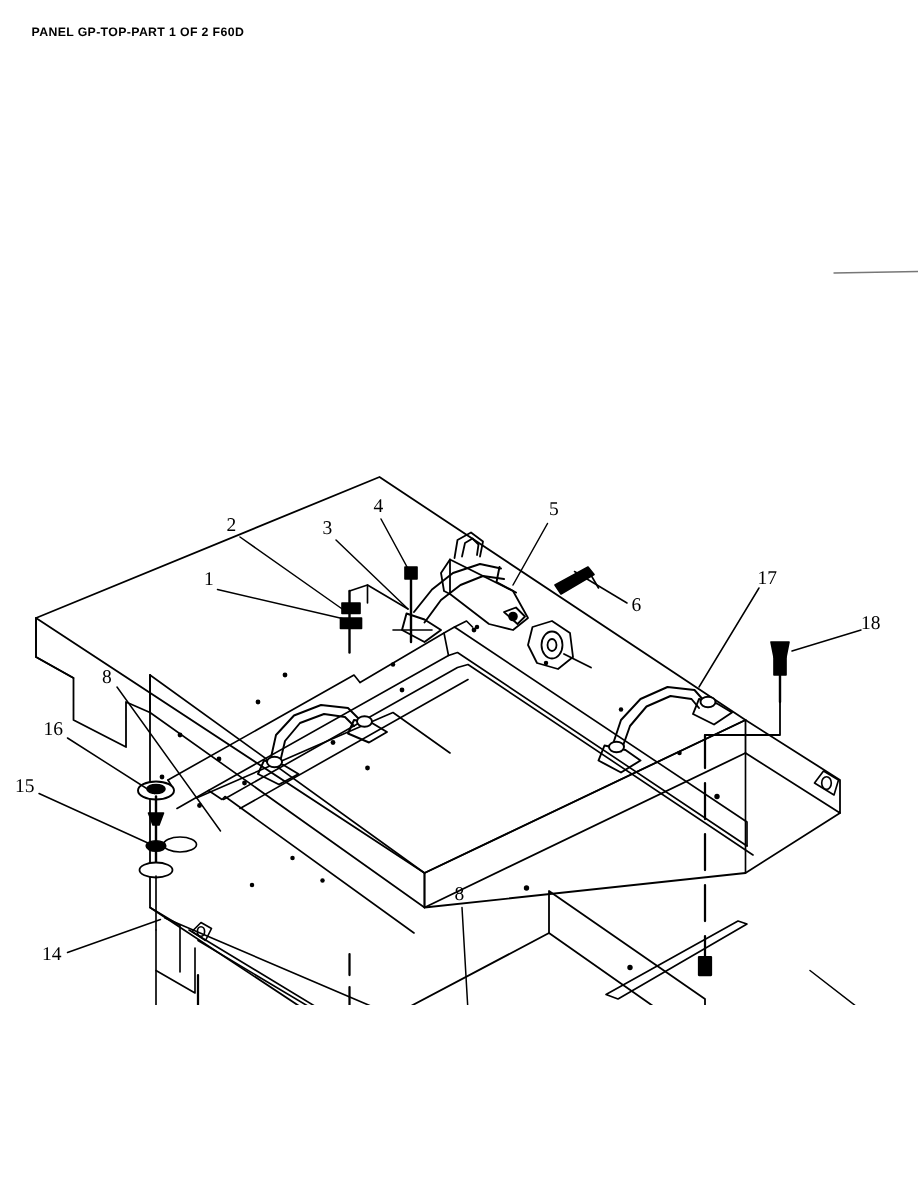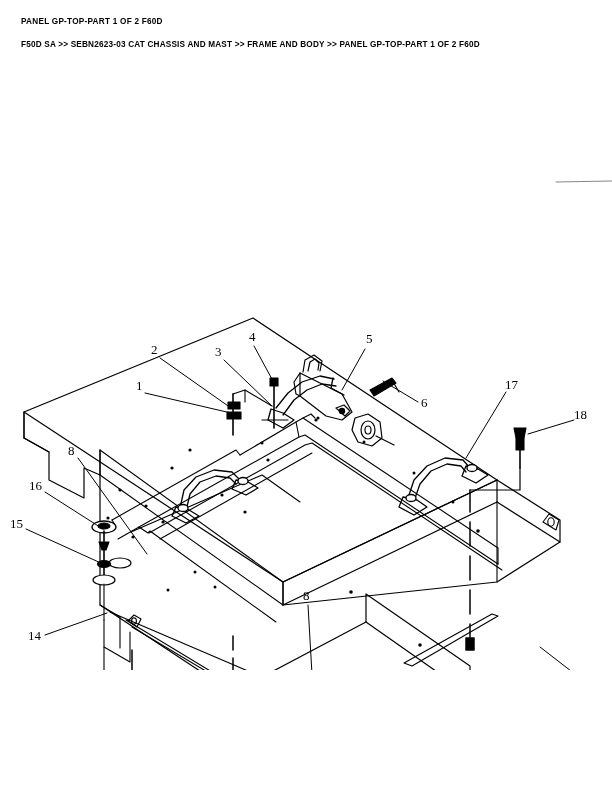--- a/index.html
+++ b/index.html
@@ -60,21 +60,20 @@
     fill: #000000;
   }
 </style>
 </head>
 <body>
 
 <div id="page">
 
   <div class="hdr-title">PANEL GP-TOP-PART 1 OF 2 F60D</div>
 
-  <div class="hdr-crumb">F50D SA &gt;&gt; SEBN2623-03 CAT CHASSIS AND MAST &gt;&gt; FRAME AND BODY &gt;&gt; PANEL GP-TOP-PART 1 OF 2 F60D</div>
 
   <div id="figure">
   <svg width="612" height="520" viewBox="0 0 612 520" xmlns="http://www.w3.org/2000/svg">
     <g fill="none" stroke="#000" stroke-width="1.1" stroke-linejoin="round" stroke-linecap="round">
 
       <line x1="556" y1="32" x2="612" y2="31" stroke="#777" stroke-width="0.9"></line>
 
       <g>
 
         <path d="M24,262 L253,168 L497,330 L283,432 Z" stroke-width="1.2"></path>

